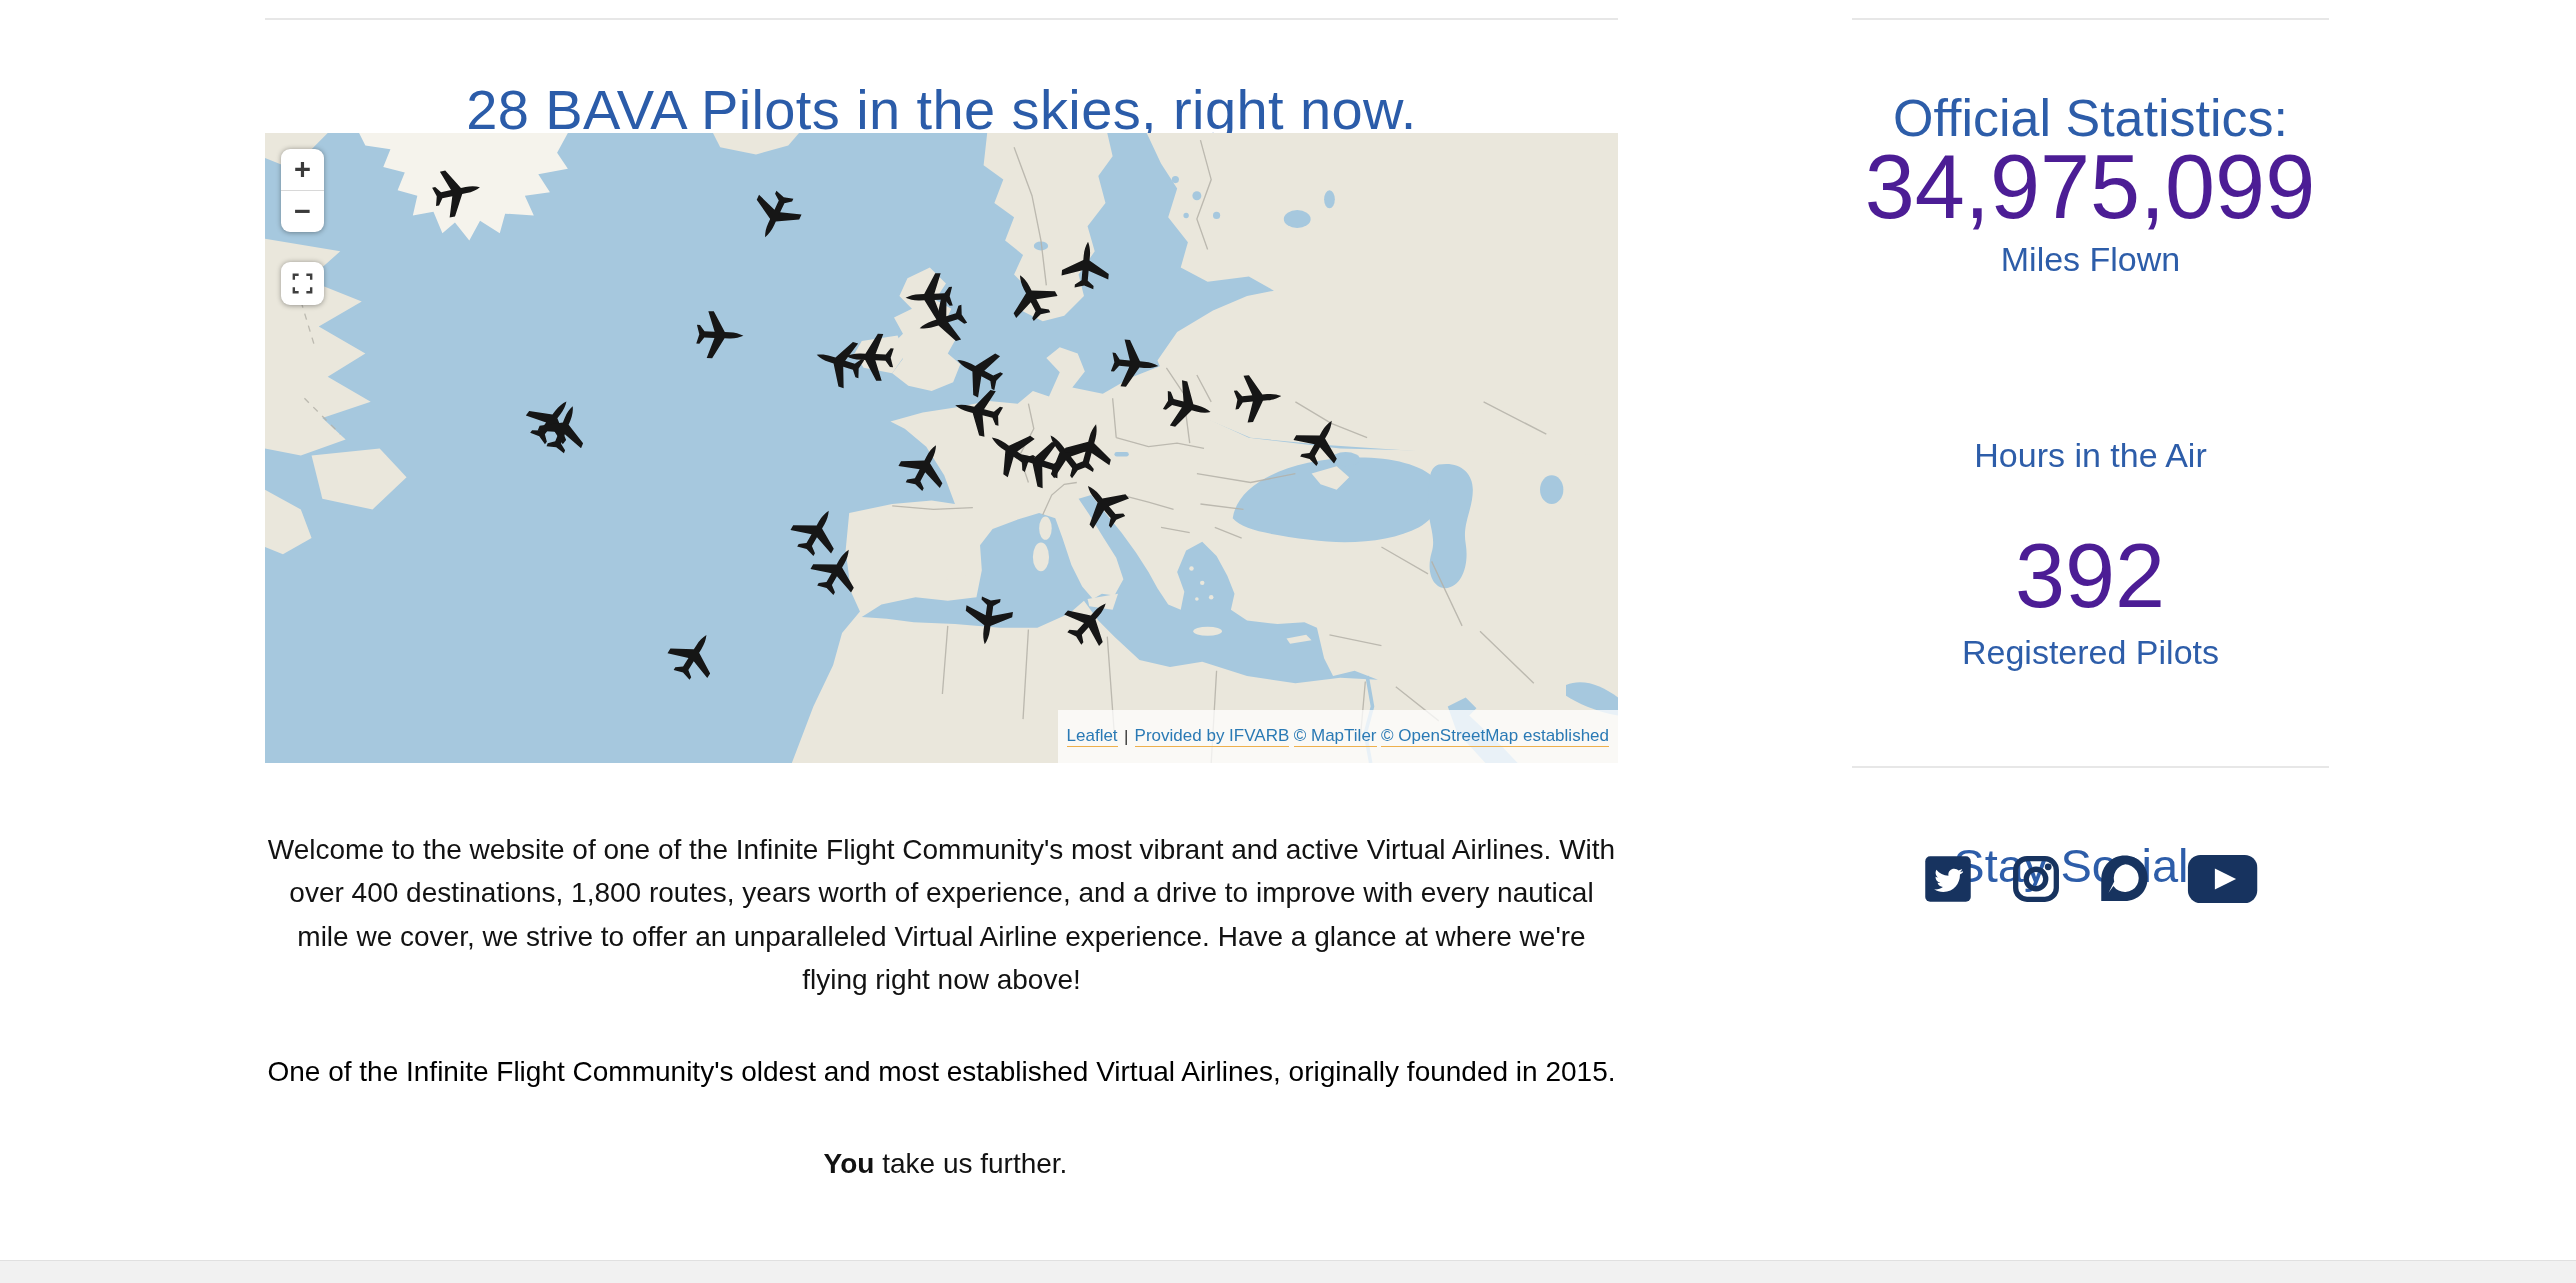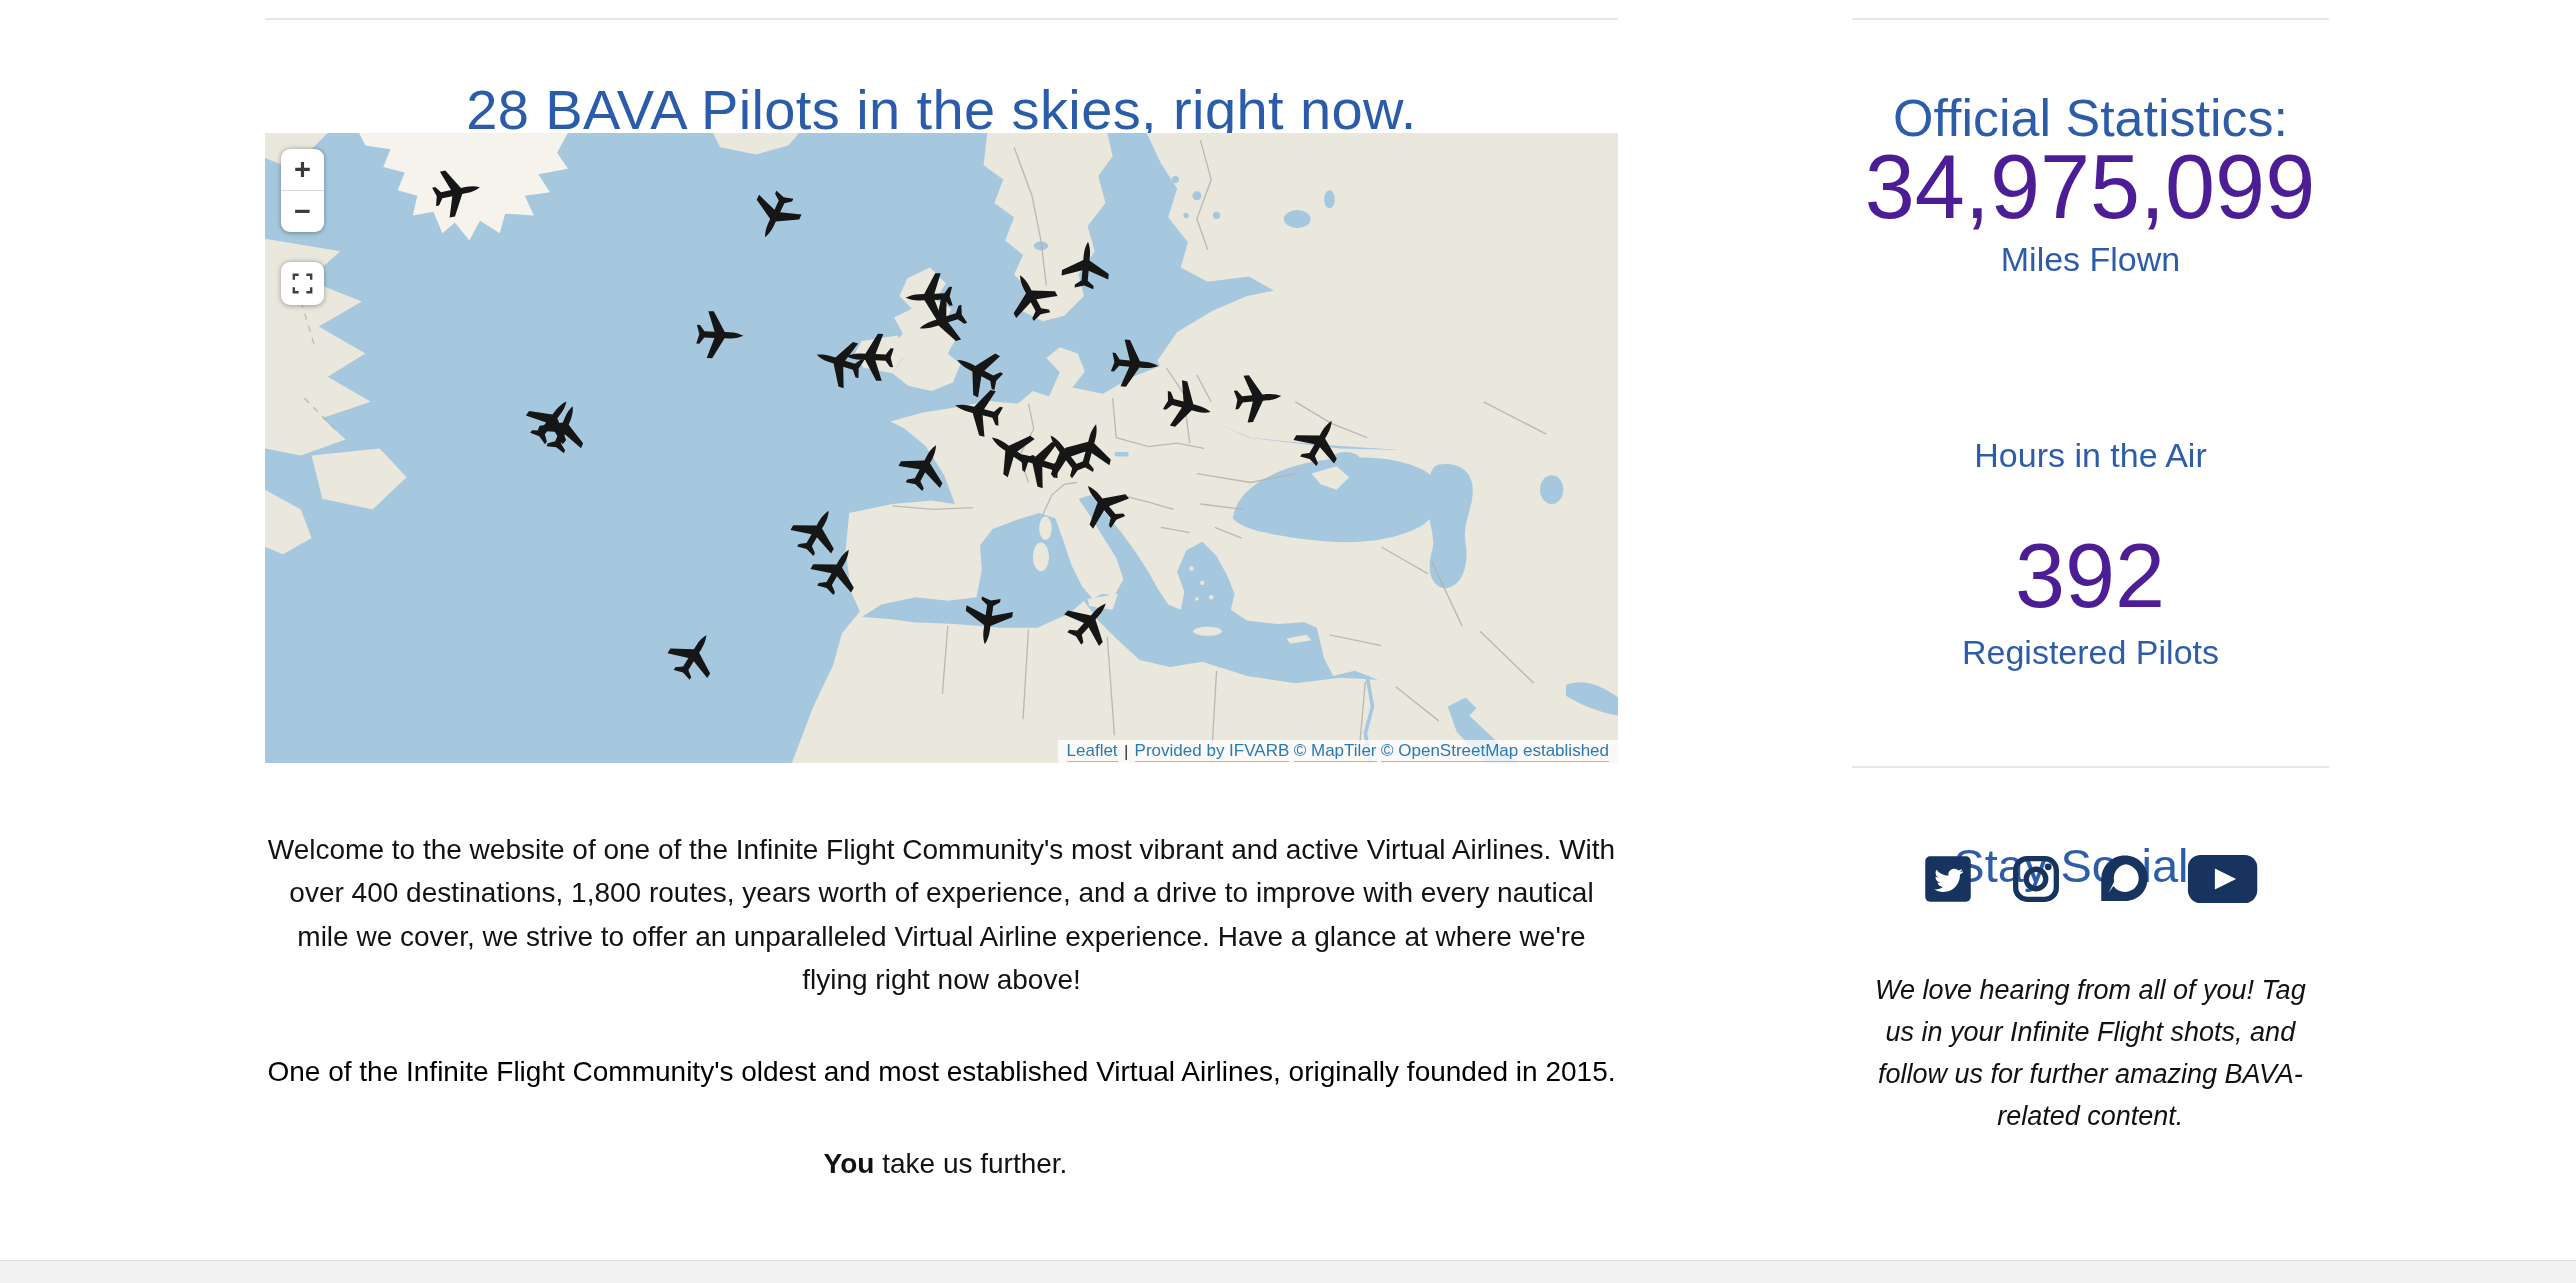--- a/index.html
+++ b/index.html
@@ -40,21 +40,21 @@
   .ba-sub{position:absolute;left:20px;top:52px;width:222px;text-align:right;font-size:22.4px;
     font-weight:400;color:#2f5c9e;}
   .oneworld{position:absolute;left:313px;top:9px;width:59px;height:59px;border-radius:50%;
     background:radial-gradient(circle at 34% 28%, #9b9ad0 0%, #6c6bb4 38%, #4a4999 68%, #3c3b8b 100%);
     display:flex;flex-direction:column;align-items:center;justify-content:center;}
   .ow-line{font-size:12px;color:#fff;letter-spacing:0.3px;line-height:1;}
   .ow-line b{font-weight:700;}
   .ow-sub{font-size:5.4px;color:#e8e6f6;margin-top:1.8px;align-self:flex-end;margin-right:8px;}
 
   .attribution{position:absolute;right:0;bottom:0;height:23px;background:rgba(255,255,255,.75);
-    display:flex;align-items:center;padding:0 9px;font-size:17px;color:#333;white-space:nowrap;}
+    display:flex;align-items:center;padding:15px 9px;font-size:17px;color:#333;white-space:nowrap;}
   .attribution a{color:#2a7ab5;text-decoration:none;border-bottom:1.8px solid #eeb04c;cursor:pointer;}
   .attribution .sep{margin:0 6.3px;color:#333;border:none;}
   .attribution span.gap{width:4.5px;display:inline-block;}
 
   
   .intro-1{position:absolute;top:800px;left:0;width:1353px;text-align:center;
     font-size:28px;line-height:1.55;color:#121212;}
   .intro-2{position:absolute;top:1022px;left:0;width:1353px;text-align:center;
     font-size:28px;line-height:1.55;color:#000000;}
   .tagline{position:absolute;top:1120px;left:4px;width:1353px;text-align:center;
@@ -384,18 +384,17 @@
           </svg>
       </div>
       <div class="social-icon">
         <svg viewBox="0 0 76 54">
           <rect x="2" y="2" width="72" height="50" rx="13" class="navy"></rect>
           <path fill="#fff" d="M30 16 L52 27 L30 38 Z"></path>
           </svg>
       </div>
     </div>
 
-    <p class="social-note">We love hearing from all of you! Tag us in your Infinite Flight shots, and follow us for further amazing BAVA-related content.</p>
   </aside>
 
   <div class="footer-band"></div>
 </div>
 
 
 </body></html>

